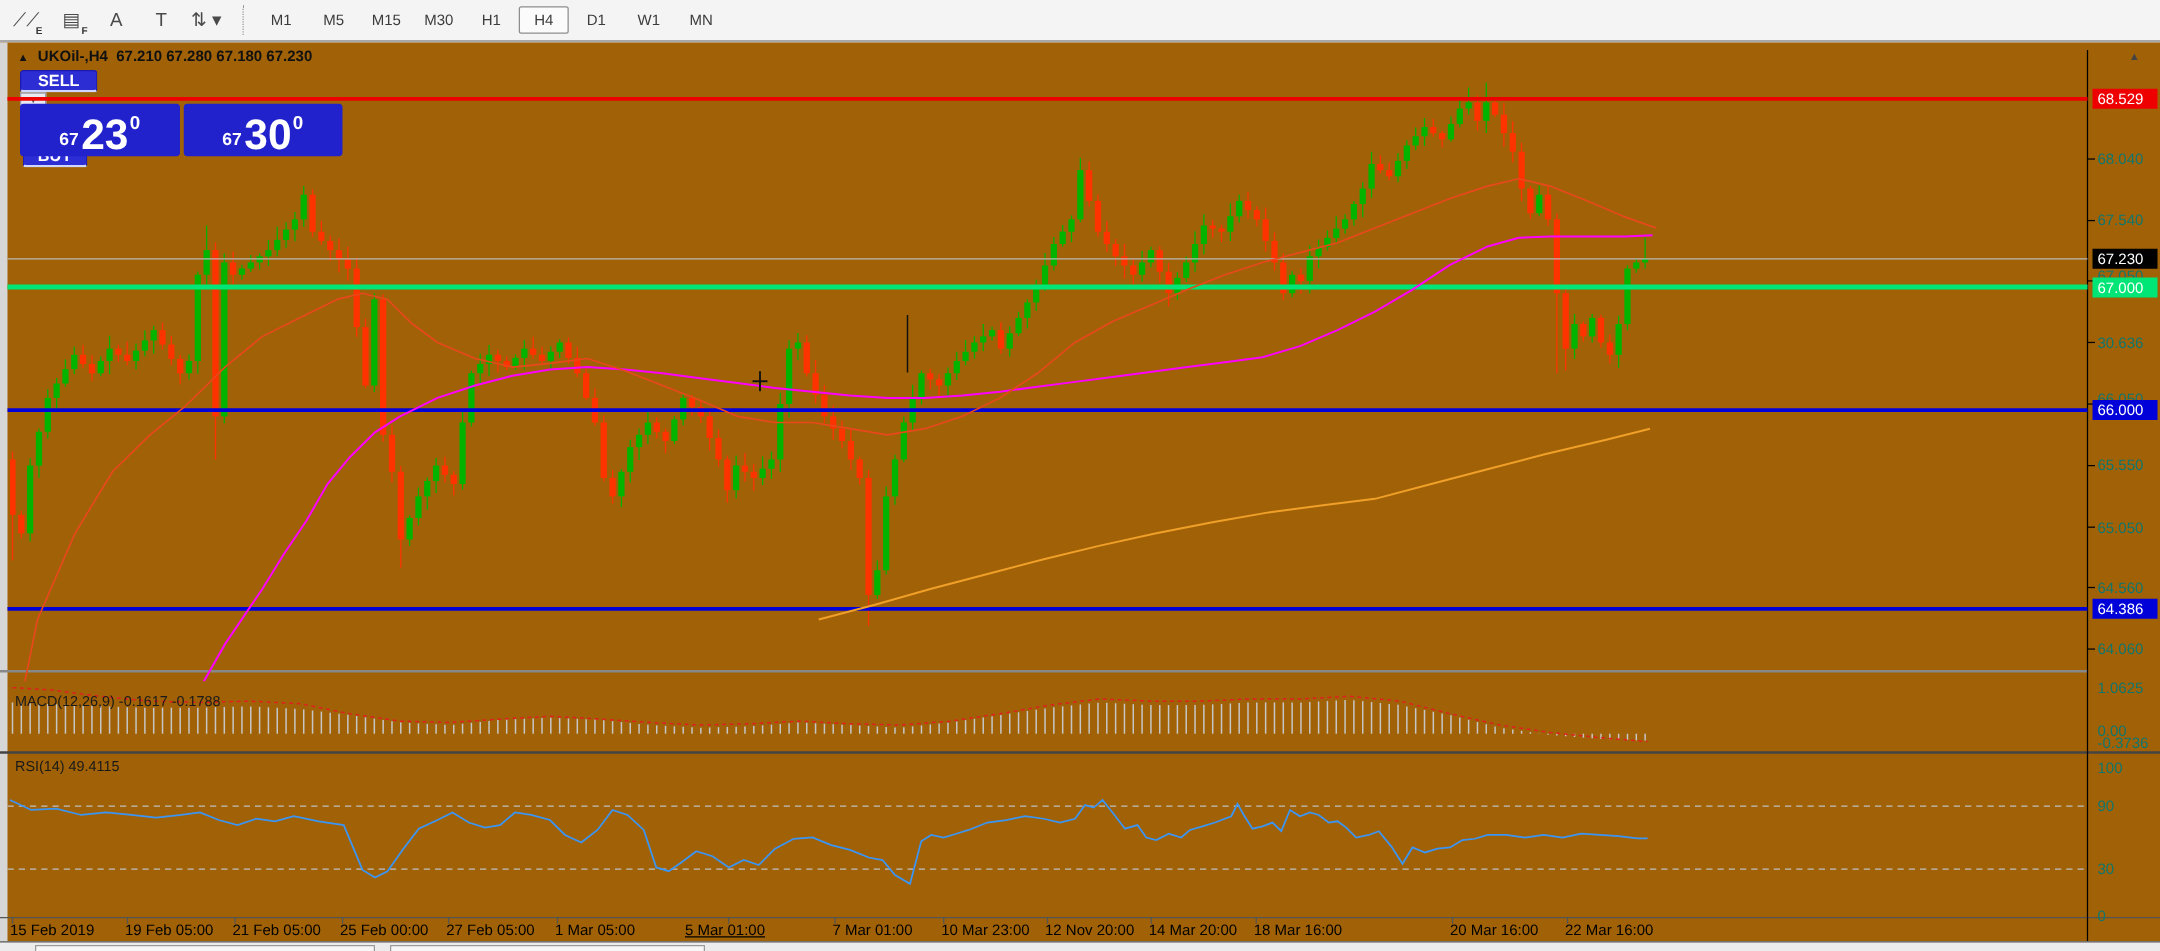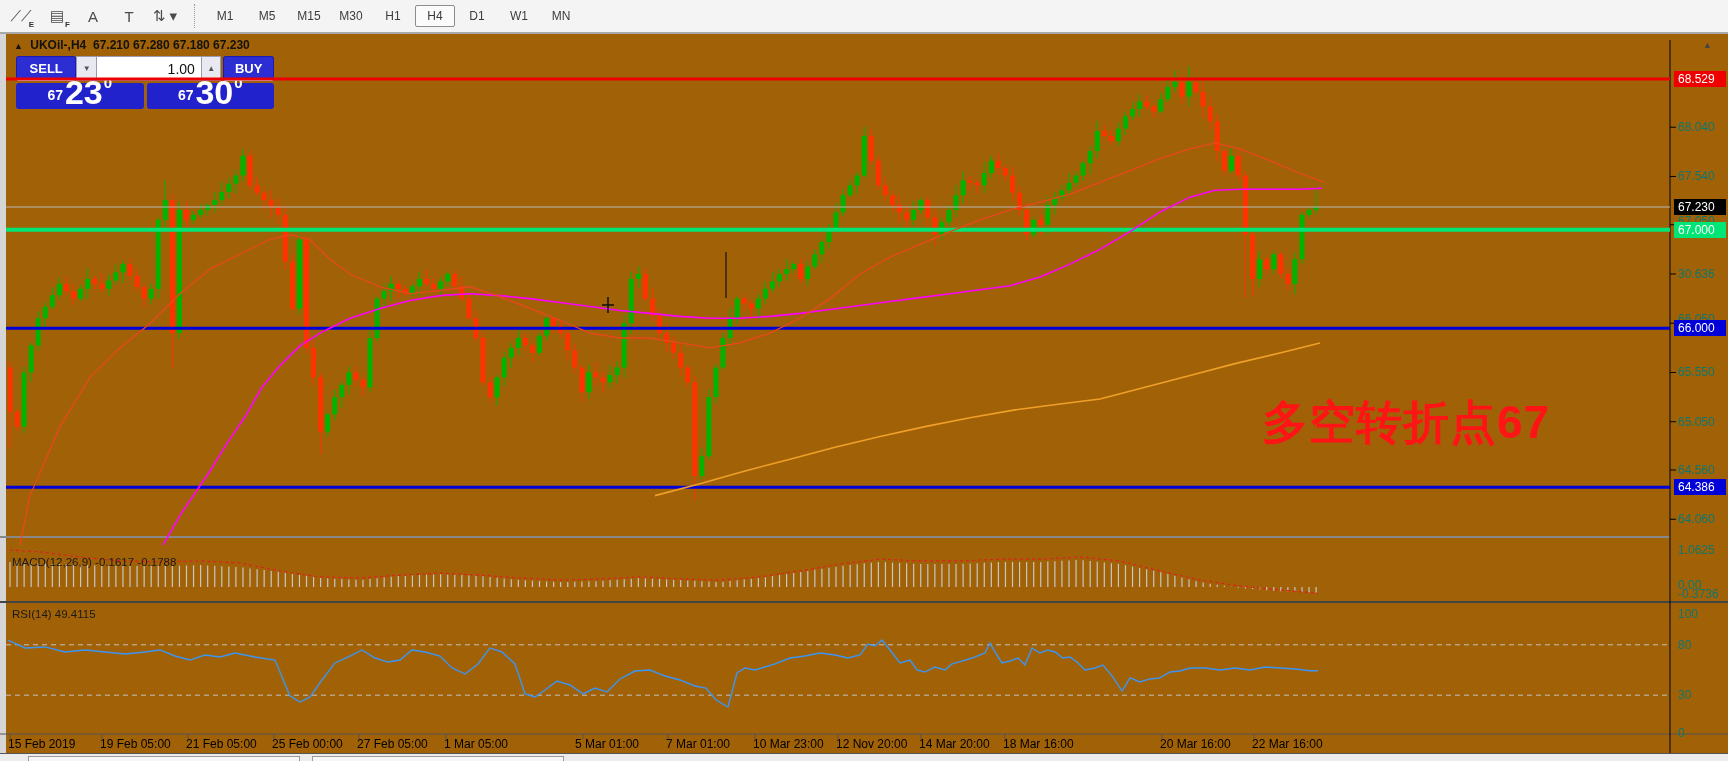--- a/index.html
+++ b/index.html
@@ -15,31 +15,31 @@
   .tfbtn{min-width:28px;padding:3px 5px;margin:0 1px;text-align:center;font-size:12px;color:#3c3c3c;
          border:1px solid transparent;border-radius:2px;}
   .tfbtn.active{background:#fbfbfb;border:1px solid #8d8d8d;}
   
   #chartwin{position:absolute;left:0;top:34px;width:1728px;height:727px;background:#a16207;
             border-left:6px solid #d6d6d6;box-sizing:border-box;}
   #title-row{position:absolute;left:8px;top:4px;font-size:12px;font-weight:bold;color:#111;}
   #title-row .tri{font-size:9px;margin-right:4px;}
   
   #trade{position:absolute;left:10px;top:22px;width:258px;}
-  #trade .row1{display:flex;height:25px;}
+  #trade .row1{display:flex;height:25px;flex-direction:column;}
   .tp-btn{background:#2d2dd4;color:#fff;font-size:13px;font-weight:bold;display:flex;align-items:center;
           justify-content:center;border-radius:3px;border:1px solid #1b1bb0;}
   #sell-btn{width:60px;border-bottom:2px solid #cfd6ff;}
   #buy-btn{width:50px;margin-left:2px;border-bottom:2px solid #cfd6ff;}
   .spin{width:19px;background:#e9e9f2;border:1px solid #9a9ab0;color:#555;font-size:8px;
         display:flex;align-items:center;justify-content:center;}
   #vol-input{width:96px;border:1px solid #9a9ab0;border-left:none;border-right:none;
              font-size:14px;text-align:right;padding-right:6px;color:#111;
              font-family:"Liberation Sans",sans-serif;}
-  #trade .row2{display:flex;margin-top:2px;height:26px;}
+  #trade .row2{display:flex;margin-top:2px;height:42px;}
   .bigprice{background:#2222cc;color:#fff;border-radius:3px;flex:1;display:flex;align-items:flex-end;
             justify-content:center;padding-bottom:2px;}
   .bigprice .pfx{font-size:14px;font-weight:bold;margin:0 2px 4px 0;}
   .bigprice .big{font-size:34px;font-weight:bold;line-height:30px;}
   .bigprice .sup{font-size:15px;font-weight:bold;margin:0 0 16px 1px;}
   #bp-sell{margin-right:3px;}
   
   .ptick{position:absolute;left:1678px;font-size:12px;color:#0f766e;transform:translateY(-50%);}
   .pbadge{position:absolute;left:1674px;font-size:12px;color:#fff;padding:1px 4px 1px 4px;
           transform:translateY(-50%);min-width:44px;}
@@ -715,21 +715,20 @@
       <line x1="583" y1="734" x2="583" y2="739" stroke="#555" stroke-width="1"></line>
       <line x1="668" y1="734" x2="668" y2="739" stroke="#555" stroke-width="1"></line>
       <line x1="755" y1="734" x2="755" y2="739" stroke="#555" stroke-width="1"></line>
       <line x1="838" y1="734" x2="838" y2="739" stroke="#555" stroke-width="1"></line>
       <line x1="921" y1="734" x2="921" y2="739" stroke="#555" stroke-width="1"></line>
       <line x1="1005" y1="734" x2="1005" y2="739" stroke="#555" stroke-width="1"></line>
       <line x1="1162" y1="734" x2="1162" y2="739" stroke="#555" stroke-width="1"></line>
       <line x1="1254" y1="734" x2="1254" y2="739" stroke="#555" stroke-width="1"></line>
     </svg>
 
-  <div id="annotation">多空转折点67</div>
   <div id="nav-tri">▲</div>
 
   <div class="ind-label" style="top:556px;">
     <span>MACD(12,26,9)</span>
     <span>-0.1617</span>
     <span>-0.1788</span>
   </div>
   <div class="ind-label" style="top:608px;">
     <span>RSI(14)</span>
     <span>49.4115</span>
@@ -747,32 +746,32 @@
       <div class="ptick" style="top: 519.245px;">64.060</div>
       <div class="pbadge" style="top: 79.0485px; background: rgb(238, 0, 0);">68.529</div>
       <div class="pbadge" style="top: 207px; background: rgb(0, 0, 0);">67.230</div>
       <div class="pbadge" style="top: 229.655px; background: rgb(0, 230, 118);">67.000</div>
       <div class="pbadge" style="top: 328.155px; background: rgb(0, 0, 216);">66.000</div>
       <div class="pbadge" style="top: 487.134px; background: rgb(0, 0, 216);">64.386</div>
       <div class="ptick" style="top: 550px;">1.0625</div>
       <div class="ptick" style="top: 585px;">0.00</div>
       <div class="ptick" style="top: 594px;">-0.3736</div>
       <div class="ptick" style="top: 614px;">100</div>
-      <div class="ptick" style="top: 645px;">80</div>
+      <div class="ptick" style="top: 645px;">90</div>
       <div class="ptick" style="top: 695px;">30</div>
       <div class="ptick" style="top: 733px;">0</div>
     </div>
   <div id="date-layer">
       <div class="dlabel" style="left: 8px;">15 Feb 2019</div>
       <div class="dlabel" style="left: 100px;">19 Feb 05:00</div>
       <div class="dlabel" style="left: 186px;">21 Feb 05:00</div>
       <div class="dlabel" style="left: 272px;">25 Feb 00:00</div>
       <div class="dlabel" style="left: 357px;">27 Feb 05:00</div>
       <div class="dlabel" style="left: 444px;">1 Mar 05:00</div>
-      <div class="dlabel" style="left: 575px;">5 Mar 01:00</div>
+      <div class="dlabel" style="left: 548px; text-decoration: underline;">5 Mar 01:00</div>
       <div class="dlabel" style="left: 666px;">7 Mar 01:00</div>
       <div class="dlabel" style="left: 753px;">10 Mar 23:00</div>
       <div class="dlabel" style="left: 836px;">12 Nov 20:00</div>
       <div class="dlabel" style="left: 919px;">14 Mar 20:00</div>
       <div class="dlabel" style="left: 1003px;">18 Mar 16:00</div>
       <div class="dlabel" style="left: 1160px;">20 Mar 16:00</div>
       <div class="dlabel" style="left: 1252px;">22 Mar 16:00</div>
     </div>
 
   <div id="bottom-strip">

